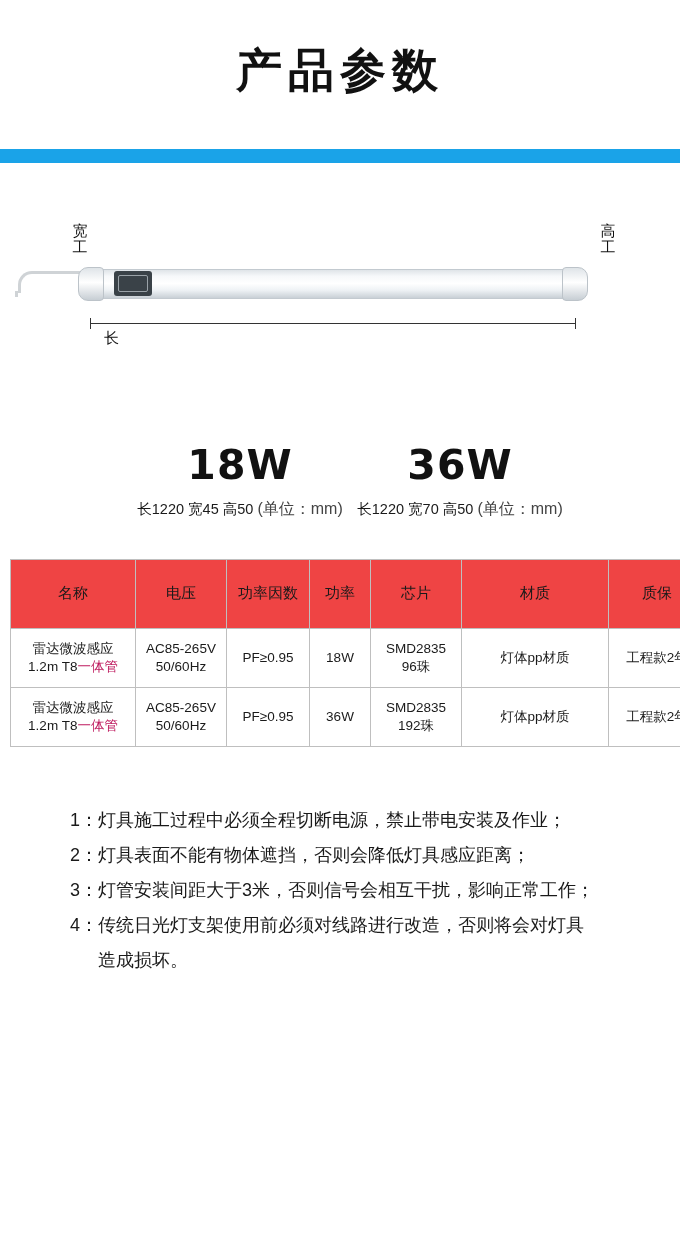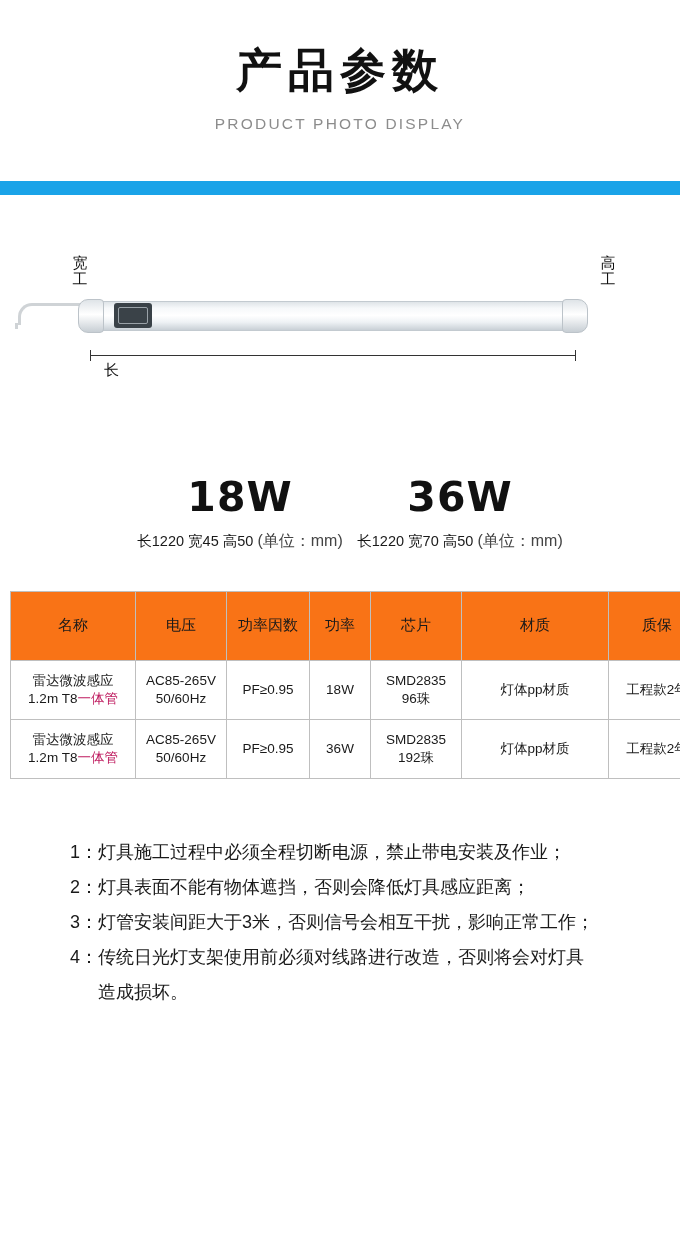--- a/index.html
+++ b/index.html
@@ -218,21 +218,21 @@
   }
   table.spec th, table.spec td {
     border: 1px solid #bfbfbf;
     text-align: center;
     vertical-align: middle;
     font-size: 13.5px;
     color: #1a1a1a;
     padding: 6px 2px;
   }
   table.spec thead th {
-    background: #f97316;
+    background: #ef4444;
     height: 56px;
     font-weight: normal;
     font-size: 15px;
   }
   table.spec tbody td {
     height: 46px;
     line-height: 1.35;
   }
   .blue-text { color: #be185d; }
   .col-1 { width: 120px; }
@@ -261,21 +261,20 @@
   .notes .note-line { display: block; }
   .notes .note-indent { display: block; padding-left: 28px; }
 </style>
 </head>
 <body>
 
 <div class="page">
 
   <div class="header">
     <div class="header-title">产品参数</div>
-    <div class="header-sub">PRODUCT PHOTO DISPLAY</div>
   </div>
   <div class="blue-bar"></div>
 
   <div class="diagram">
 
     <div class="label-vert lbl-kuan">
       <div>宽</div>
       <div>工</div>
     </div>
 

